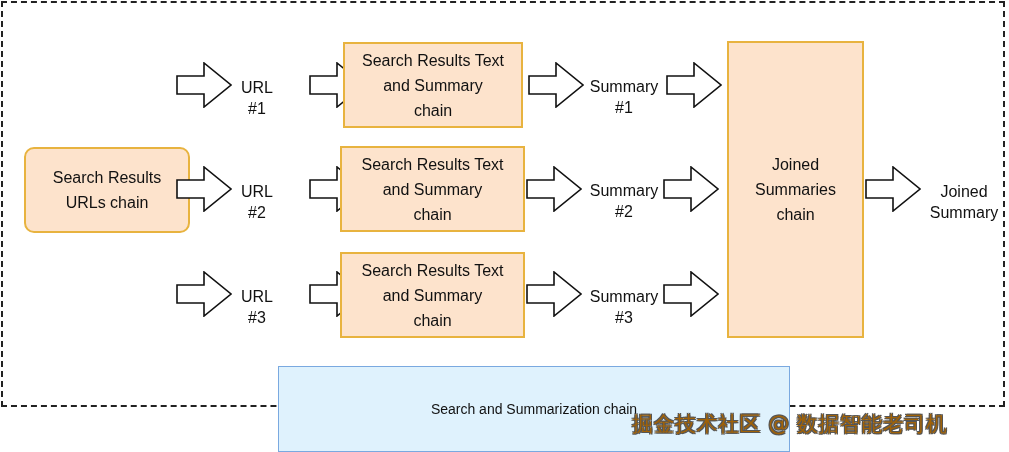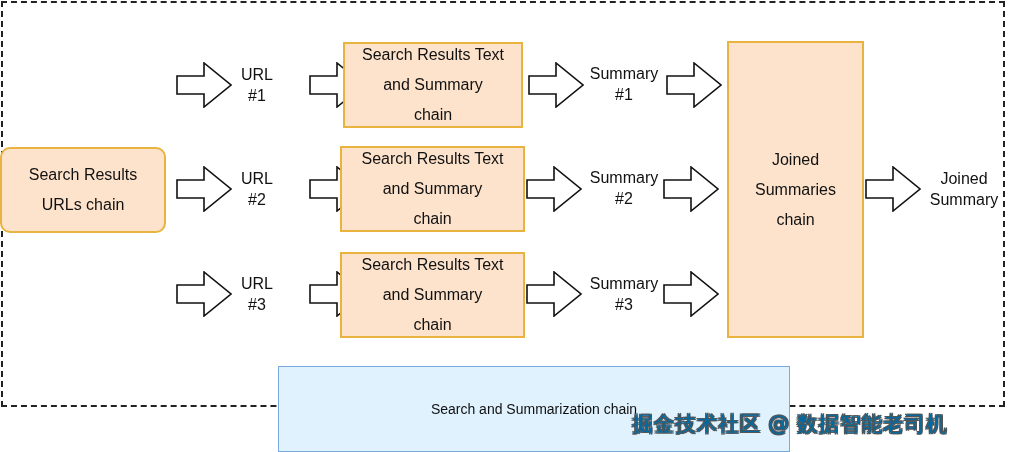--- a/index.html
+++ b/index.html
@@ -1,37 +1,37 @@
 <!DOCTYPE html>
 <html><head>
 <meta charset="utf-8">
 <style>
   html, body { margin:0; padding:0; background:#ffffff; }
   body { width:1009px; height:452px; position:relative; overflow:hidden;
          font-family:"Liberation Sans", sans-serif; color:#111; }
   .frame { position:absolute; left:1px; top:1px; width:1004px; height:406px;
            border:2px dashed #222; border-style:dashed; box-sizing:border-box; }
   .box { position:absolute; box-sizing:border-box; display:flex; align-items:center;
-         justify-content:center; text-align:center; font-size:16px; line-height:30px; }
+         justify-content:center; text-align:center; font-size:16px; line-height:25px; }
   .orange { background:#fde3cc; border:2px solid #e8b33f; }
   .blue { background:#dff2fd; border:1.5px solid #7aa9e0; font-size:14px; }
-  .label { position:absolute; text-align:center; font-size:16px; line-height:21px; width:80px; }
+  .label { position:absolute; text-align:center; font-size:16px; line-height:21px; width:80px;margin-top:13px; }
   .arrow { position:absolute; width:56px; height:46px; }
   .arrow svg { display:block; }
-  .watermark { position:absolute; left:632px; top:410px; font-size:21px; color:#0369a1;
+  .watermark { position:absolute; left:632px; top:410px; font-size:21px; color:#a16207;
                letter-spacing:0.5px;
                text-shadow: 1px 1px 0 #555, -1px 1px 0 #555, 1px -1px 0 #555, -1px -1px 0 #555;
                font-family:"DejaVu Sans", sans-serif; white-space:nowrap; }
 </style>
 </head>
 <body>
 
 <div class="frame"></div>
 
-<div class="box orange" style="left:0;top:147px;width:166px;height:86px;border-radius:10px;">
+<div class="box orange" style="left:24px;top:147px;width:166px;height:86px;border-radius:10px;">
   <span style="width:140px;">Search Results<br>URLs chain</span>
 </div>
 
 <div id="arrows">
     <div class="arrow" style="left: 176px; top: 62px;">
       <svg width="56" height="46" viewBox="0 0 56 46">
         <path d="M1 14 H28 V1 L55 23 L28 45 V32 H1 Z" fill="#fff" stroke="#111" stroke-width="1.6" stroke-linejoin="miter"></path>
       </svg>
     </div>
     <div class="arrow" style="left: 309px; top: 62px;">

